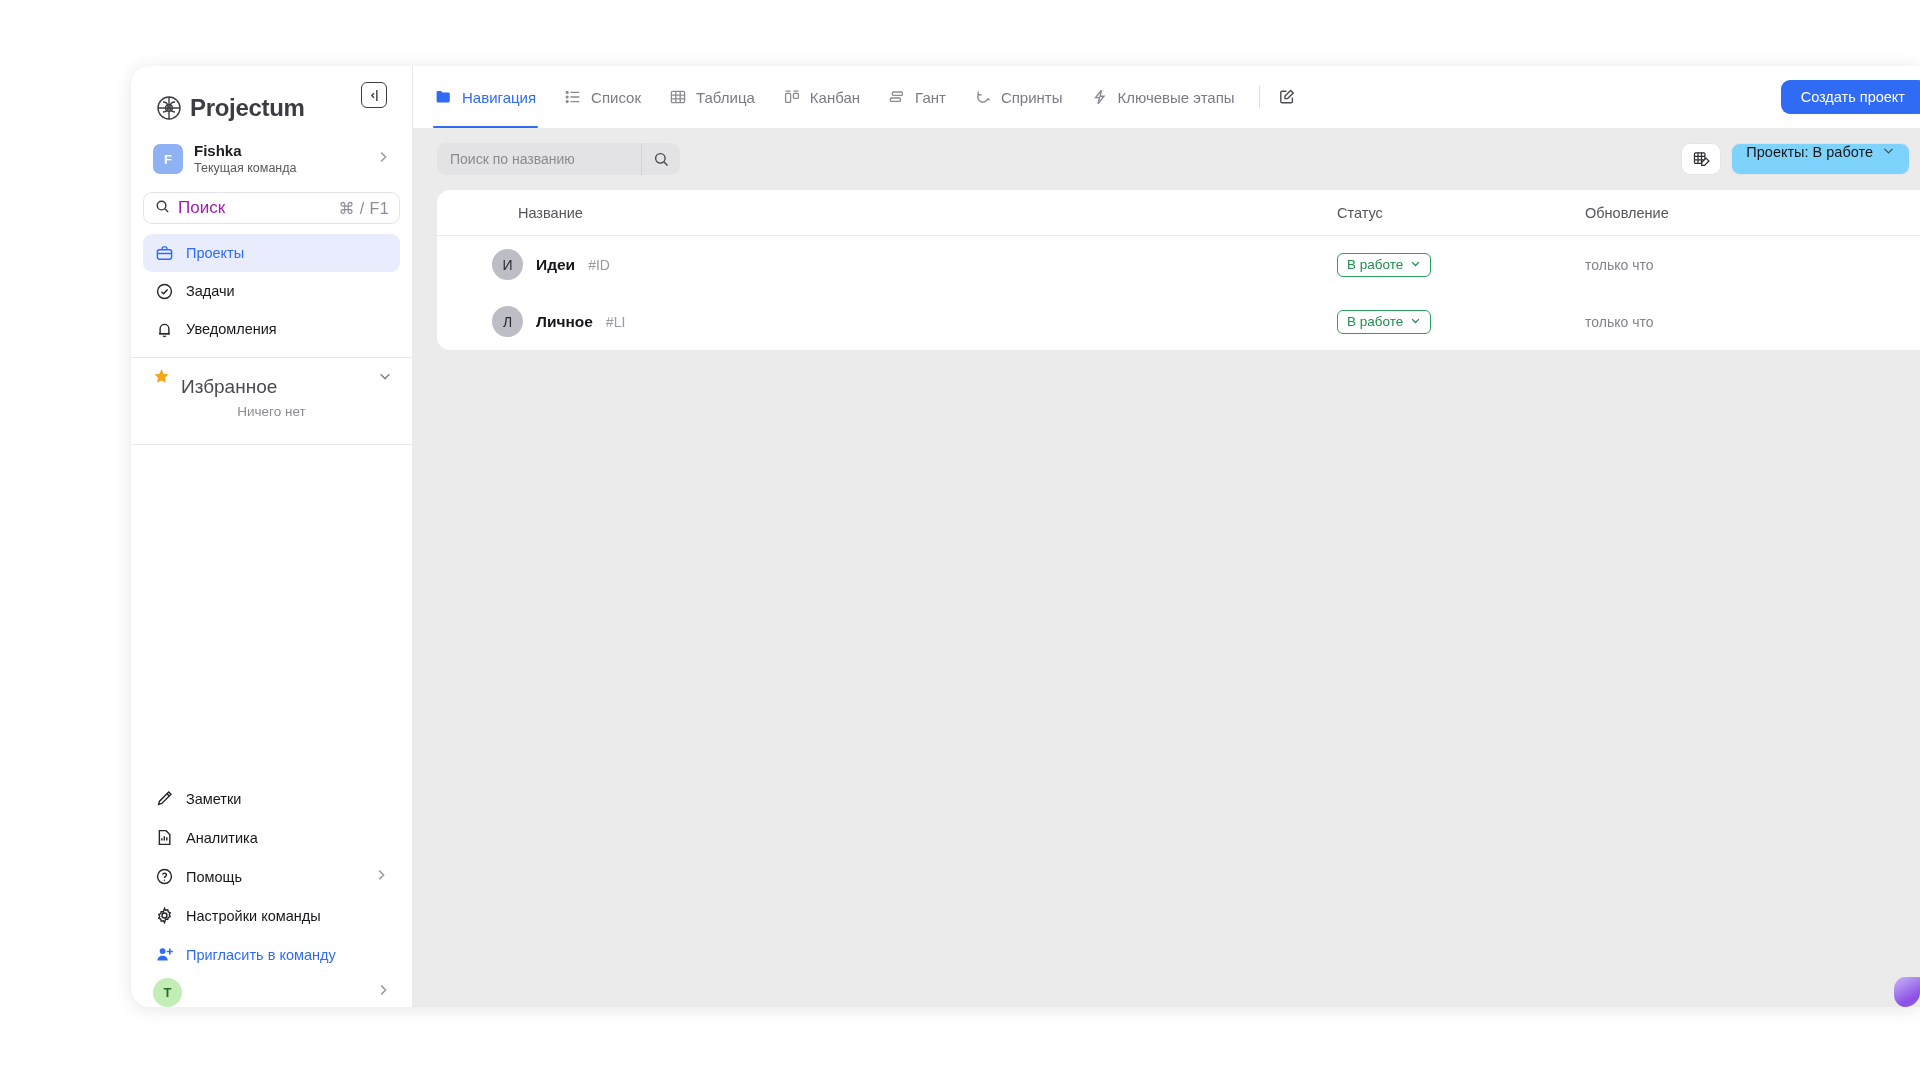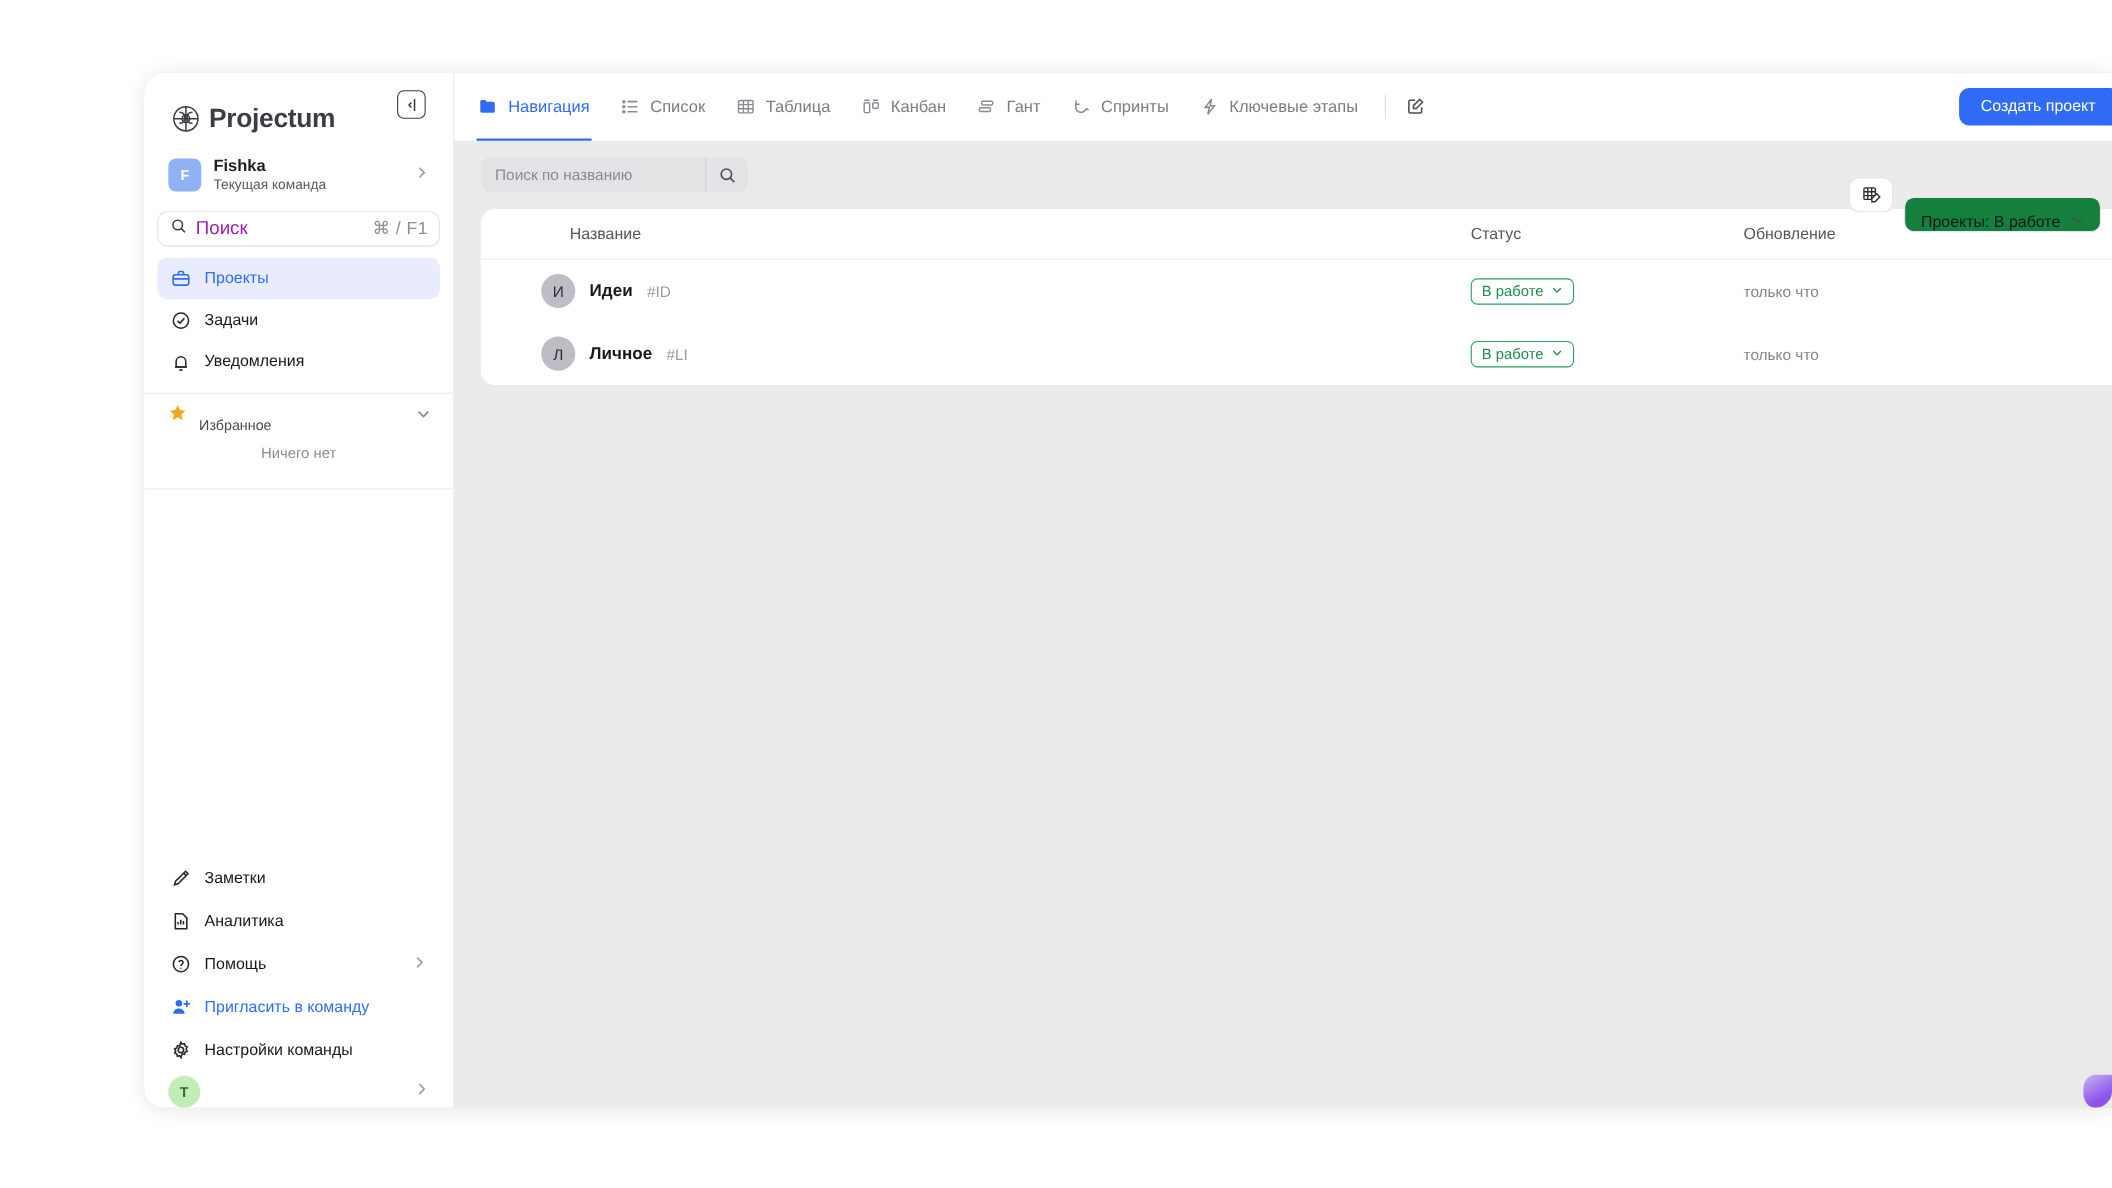--- a/index.html
+++ b/index.html
@@ -97,21 +97,21 @@
 
   .side-div { height: 1px; background: #e9e9ec; margin: 9px 0 0 0; }
 
   .fav-head {
     display: flex; align-items: center;
     padding: 0 20px 0 22px;
     height: 40px;
     cursor: pointer;
   }
   .fav-star { flex: 0 0 auto; margin-right: 11px; }
-  .fav-title { font-size: 13px; color: #4a4a52; flex: 1 1 auto; margin-top: 17px; }
+  .fav-title { font-size: 19px; color: #4a4a52; flex: 1 1 auto; margin-top: 17px; }
   .fav-chev { color: #86868f; }
   .fav-empty {
     text-align: center;
     font-size: 13.5px; color: #8b8b94;
     padding: 6px 0 16px 0;
   }
 
   .side-spacer { flex: 1 1 auto; }
 
   .bottom-nav { padding: 0 12px 0 12px; }
@@ -233,27 +233,27 @@
   .icon-btn {
     width: 40px; height: 32px;
     background: #ffffff;
     border: 1px solid #e4e4e9;
     border-radius: 9px;
     display: flex; align-items: center; justify-content: center;
     cursor: pointer; color: #2c2c33;
   }
   .select-btn {
     height: 32px;
-    background: #15803d;
+    background: #7dd3fc;
     border: 1px solid #e4e4e9;
     border-radius: 9px;
-    display: flex; align-items: flex-end; gap: 9px;
+    display: flex; align-items: flex-start; gap: 9px;
     padding: 0 14px;
     font-size: 14.5px; color: #17171a;
-    cursor: pointer; white-space: nowrap; margin-top: 36px;
+    cursor: pointer; white-space: nowrap;
   }
 
   
   .table-card {
     margin: 0 0 0 24px;
     width: 1500px;
     background: #ffffff;
     border-radius: 13px 0 0 13px;
     overflow: hidden;
   }
@@ -428,38 +428,38 @@
                 <circle cx="10" cy="14" r="0.75" fill="currentColor" stroke="none"></circle>
               </svg>
           </span>
           <span style="flex:1 1 auto">Помощь</span>
           <span style="color:#9a9aa2">
             <svg width="14" height="14" viewBox="0 0 16 16" fill="none" stroke="currentColor" stroke-width="1.7">
                 <path d="M6 3l5 5-5 5"></path>
               </svg>
           </span>
         </div>
+        <div class="nav-item">
+          <span class="ic">
+            <svg viewBox="0 0 20 20" width="19" height="19" fill="none" stroke="currentColor" stroke-width="1.5">
+                <circle cx="10" cy="10" r="2.6"></circle>
+                <path d="M10 2.6l1.2 1.9 2.2-.5.6 2.2 2 .9-1 2 1 2-2 .9-.6 2.2-2.2-.5L10 17.4l-1.2-1.9-2.2.5-.6-2.2-2-.9 1-2-1-2 2-.9.6-2.2 2.2.5z"></path>
+              </svg>
+          </span>
+          <span>Настройки команды</span>
+        </div>
         <div class="nav-item invite">
           <span class="ic">
             <svg viewBox="0 0 20 20" width="19" height="19" fill="currentColor">
                 <circle cx="8" cy="6.4" r="3.1"></circle>
                 <path d="M2.6 16.4c0-3 2.4-5 5.4-5s5.4 2 5.4 5z"></path>
                 <path d="M15.6 4.4v5M13.1 6.9h5" stroke="currentColor" stroke-width="1.7" stroke-linecap="round"></path>
               </svg>
           </span>
           <span>Пригласить в команду</span>
-        </div>
-        <div class="nav-item">
-          <span class="ic">
-            <svg viewBox="0 0 20 20" width="19" height="19" fill="none" stroke="currentColor" stroke-width="1.5">
-                <circle cx="10" cy="10" r="2.6"></circle>
-                <path d="M10 2.6l1.2 1.9 2.2-.5.6 2.2 2 .9-1 2 1 2-2 .9-.6 2.2-2.2-.5L10 17.4l-1.2-1.9-2.2.5-.6-2.2-2-.9 1-2-1-2 2-.9.6-2.2 2.2.5z"></path>
-              </svg>
-          </span>
-          <span>Настройки команды</span>
         </div>
       </div>
 
       <div class="user-row">
         <div class="user-avatar">Т</div>
         <span class="user-name"></span>
         <span class="user-chev">
           <svg width="14" height="14" viewBox="0 0 16 16" fill="none" stroke="currentColor" stroke-width="1.7">
               <path d="M6 3l5 5-5 5"></path>
             </svg>

